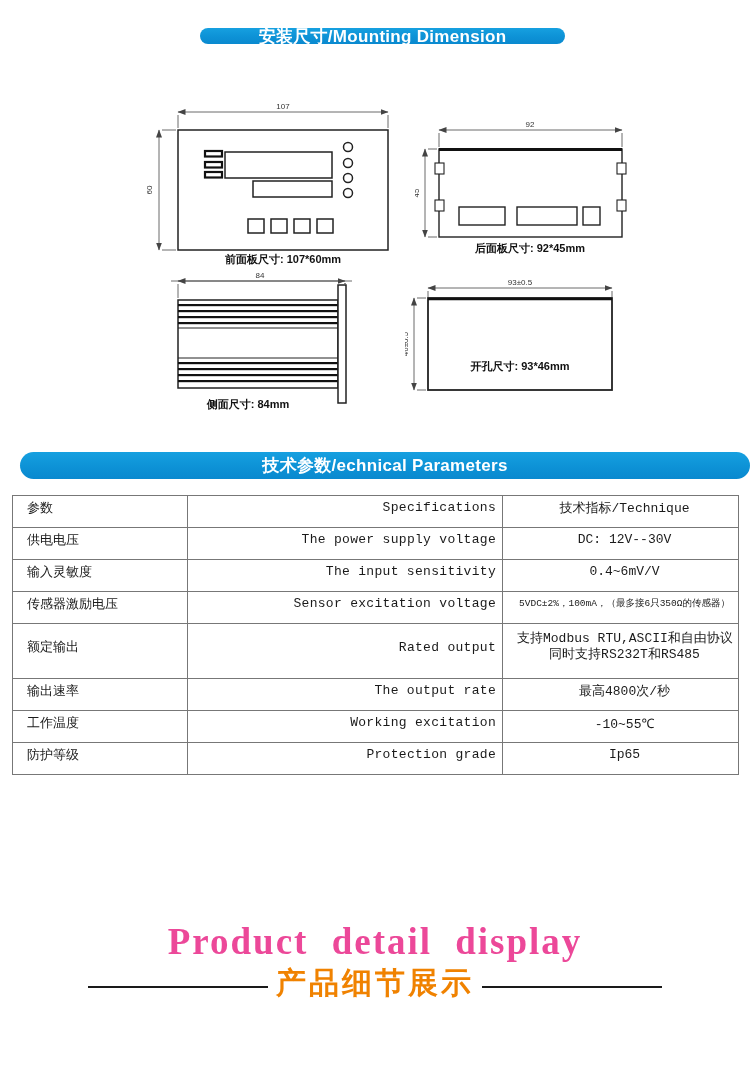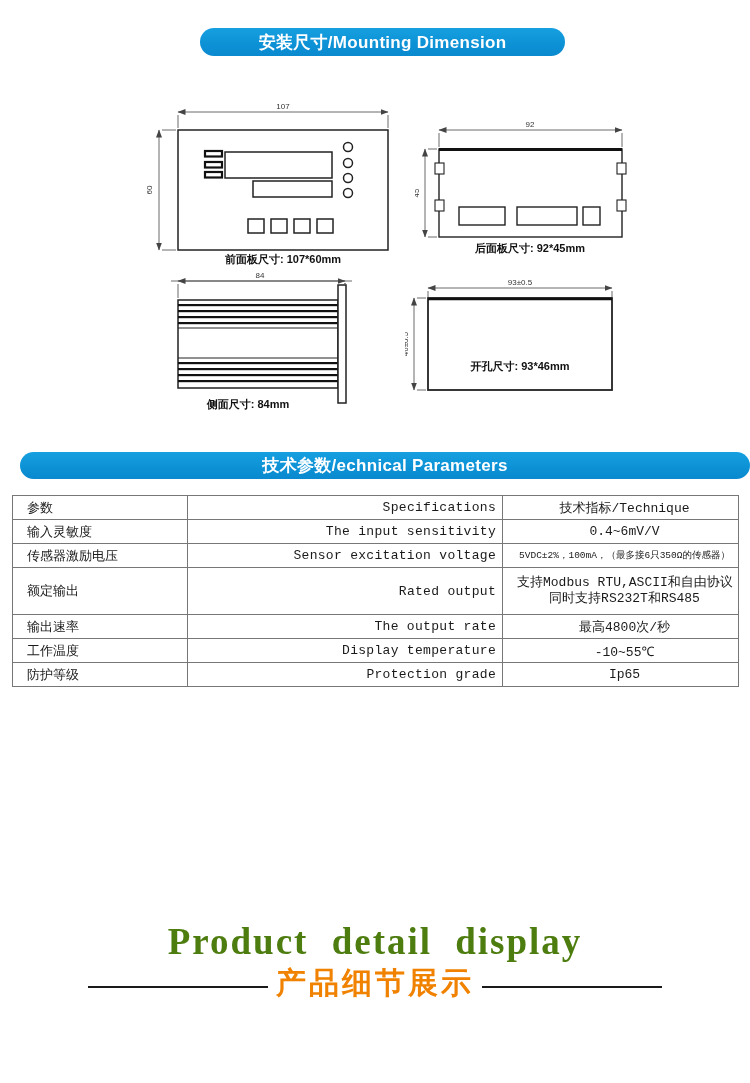--- a/index.html
+++ b/index.html
@@ -3,45 +3,45 @@
 <meta charset="utf-8">
 <style>
   html,body{margin:0;padding:0;background:#fff;}
   .page{position:relative;width:750px;height:1083px;background:#fff;overflow:hidden;
         font-family:"Liberation Sans","DejaVu Sans",sans-serif;color:#1a1a1a;}
 
   
   .banner{position:absolute;background:linear-gradient(180deg,#16a0e0 0%,#0d92d6 55%,#0a89cf 100%);
           border-radius:14px;color:#fff;font-weight:bold;font-size:17px;
           display:flex;align-items:center;justify-content:center;letter-spacing:.3px;}
-  .banner-mounting{left:200px;top:28px;width:365px;height:28px;}
+  .banner-mounting{left:200px;top:28px;width:365px;height:16px;}
   .banner-params{left:20px;top:452px;width:730px;height:27px;}
 
   
   .drawing{position:absolute;}
   .dim-label{font-size:8px;fill:#333;font-family:"Liberation Sans","DejaVu Sans",sans-serif;}
   .caption{font-size:11px;font-weight:bold;fill:#111;font-family:"Liberation Sans","DejaVu Sans",sans-serif;}
   .thin{stroke:#444;stroke-width:.8;fill:none;}
   .outline{stroke:#222;stroke-width:1.5;fill:#fff;}
 
   
   table.specs{position:absolute;left:12px;top:495px;width:726px;border-collapse:collapse;table-layout:fixed;}
   table.specs td{border:1px solid #777;height:23px;vertical-align:middle;
-                 font-size:13px;color:#1a1a1a;padding:0 6px 0 14px;overflow:hidden;white-space:nowrap;}
+                 font-size:13px;color:#1a1a1a;padding:0 6px 8px 14px;overflow:hidden;white-space:nowrap;}
   table.specs tr.tall td{height:46px;}
   td.en{font-family:"Liberation Mono","DejaVu Sans Mono",monospace;letter-spacing:.3px;font-size:13px;padding-left:12px;text-align:right;}
   td.val{font-family:"Liberation Mono","DejaVu Sans Mono",monospace;font-size:12.5px;padding-left:10px;text-align:center;}
   td.val .cjk, td.cn{font-family:"Liberation Sans","DejaVu Sans",sans-serif;}
   td.val.small{font-size:9.5px;letter-spacing:0;}
   td.val .line{display:block;line-height:1.25;white-space:nowrap;}
 
   
   .footer-en{position:absolute;left:0;top:920px;width:750px;text-align:center;
              font-family:"Liberation Serif","DejaVu Serif",serif;font-weight:bold;
-             font-size:37px;color:#4d7c0f;letter-spacing:2px;word-spacing:12px;}
+             font-size:37px;color:#ec4899;letter-spacing:2px;word-spacing:12px;}
   .footer-cn{position:absolute;left:0;top:963px;width:750px;text-align:center;
              font-size:30px;font-weight:bold;color:#f08200;letter-spacing:3px;}
   .hline{position:absolute;top:986px;height:2px;background:#1a1a1a;width:180px;}
   .hline.left{left:88px;}
   .hline.right{left:482px;}
 </style>
 </head>
 <body>
 
 <div class="page">
@@ -174,20 +174,25 @@
         <col style="width:315px">
         <col style="width:236px">
       </colgroup>
     <tbody>
         <tr>
       <td class="cn">参数</td>
       <td class="en">Specifications</td>
       <td class="val cjk">技术指标/Technique</td>
     </tr>
     <tr>
+      <td class="cn">供电电压</td>
+      <td class="en">The power supply voltage</td>
+      <td class="val">DC: 12V--30V</td>
+    </tr>
+    <tr>
       <td class="cn">输入灵敏度</td>
       <td class="en">The input sensitivity</td>
       <td class="val">0.4~6mV/V</td>
     </tr>
     <tr>
       <td class="cn">传感器激励电压</td>
       <td class="en">Sensor excitation voltage</td>
       <td class="val small cjk">5VDC±2%，100mA，（最多接6只350Ω的传感器）</td>
     </tr>
     <tr class="tall">
@@ -198,21 +203,21 @@
         <span class="line">同时支持RS232T和RS485</span>
       </td>
     </tr>
     <tr>
       <td class="cn">输出速率</td>
       <td class="en">The output rate</td>
       <td class="val cjk">最高4800次/秒</td>
     </tr>
     <tr>
       <td class="cn">工作温度</td>
-      <td class="en">Display temperature</td>
+      <td class="en">Working excitation</td>
       <td class="val">-10~55℃</td>
     </tr>
     <tr>
       <td class="cn">防护等级</td>
       <td class="en">Protection grade</td>
       <td class="val">Ip65</td>
     </tr>
   </tbody>
     </table>
 

